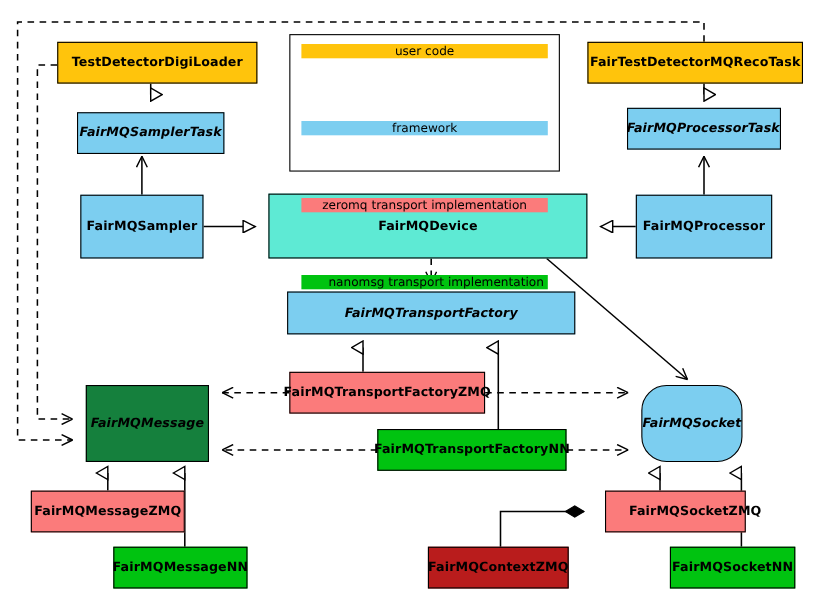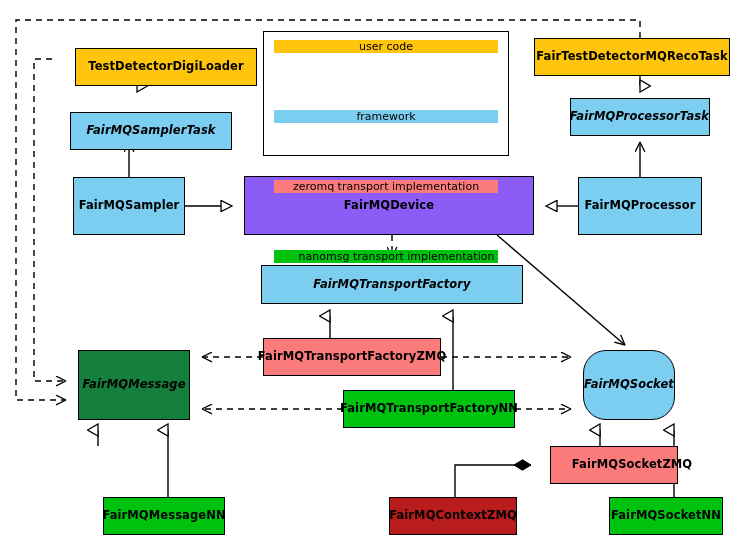--- a/index.html
+++ b/index.html
@@ -128,41 +128,41 @@
       <path d="M 168 497 L 168 430" marker-end="url(#hollowTriUp)"></path>
 
       <path d="M 600 446 L 600 430" marker-end="url(#hollowTriUp)"></path>
 
       <path d="M 674 497 L 674 430" marker-end="url(#hollowTriUp)"></path>
 
       <path d="M 455 497 L 455 465 L 531 465" marker-end="url(#filledDiamond)"></path>
     </g>
   </svg>
 
-  <div class="node" style="left:52px; top:48px; width:182px; height:38px; background:#FFC40C;margin-left:23px;">
+  <div class="node" style="left:52px; top:38px; width:182px; height:38px; background:#FFC40C;">
     <span>TestDetectorDigiLoader</span>
   </div>
 
   <div class="node" style="left:534px; top:38px; width:196px; height:38px; background:#FFC40C;">
     <span>FairTestDetectorMQRecoTask</span>
   </div>
 
-  <div class="node abstract" style="left:70px; top:112px; width:162px; height:38px; background:#7CCEF0;">
+  <div class="node abstract" style="left:70px; top:102px; width:134px; height:38px; background:#7CCEF0;">
     <span>FairMQSamplerTask</span>
   </div>
 
   <div class="node abstract" style="left:570px; top:98px; width:140px; height:38px; background:#7CCEF0;justify-content:flex-end;">
     <span>FairMQProcessorTask</span>
   </div>
 
   <div class="node" style="left:73px; top:177px; width:112px; height:58px; background:#7CCEF0;">
     <span>FairMQSampler</span>
   </div>
 
-  <div class="node" style="left:244px; top:176px; width:290px; height:59px; background:#8b5cf6;">
+  <div class="node" style="left:244px; top:176px; width:290px; height:59px; background:#5eead4;">
     <span>FairMQDevice</span>
   </div>
 
   <div class="node" style="left:578px; top:177px; width:124px; height:58px; background:#7CCEF0;">
     <span>FairMQProcessor</span>
   </div>
 
   <div class="node abstract" style="left:261px; top:265px; width:262px; height:39px; background:#7CCEF0;">
     <span>FairMQTransportFactory</span>
   </div>
@@ -176,20 +176,23 @@
   </div>
 
   <div class="node abstract" style="left:78px; top:350px; width:112px; height:70px; background:#15803d;">
     <span>FairMQMessage</span>
   </div>
 
   <div class="node abstract" style="left:583px; top:350px; width:92px; height:70px; background:#7CCEF0;border-radius:23px;">
     <span>FairMQSocket</span>
   </div>
 
+  <div class="node" style="left:28px; top:446px; width:140px; height:38px; background:#FB7B7B;">
+    <span>FairMQMessageZMQ</span>
+  </div>
 
   <div class="node" style="left:103px; top:497px; width:122px; height:38px; background:#00C310;">
     <span>FairMQMessageNN</span>
   </div>
 
   <div class="node" style="left:550px; top:446px; width:128px; height:38px; background:#FB7B7B;padding-left:36px;">
     <span>FairMQSocketZMQ</span>
   </div>
 
   <div class="node" style="left:609px; top:497px; width:114px; height:38px; background:#00C310;">

